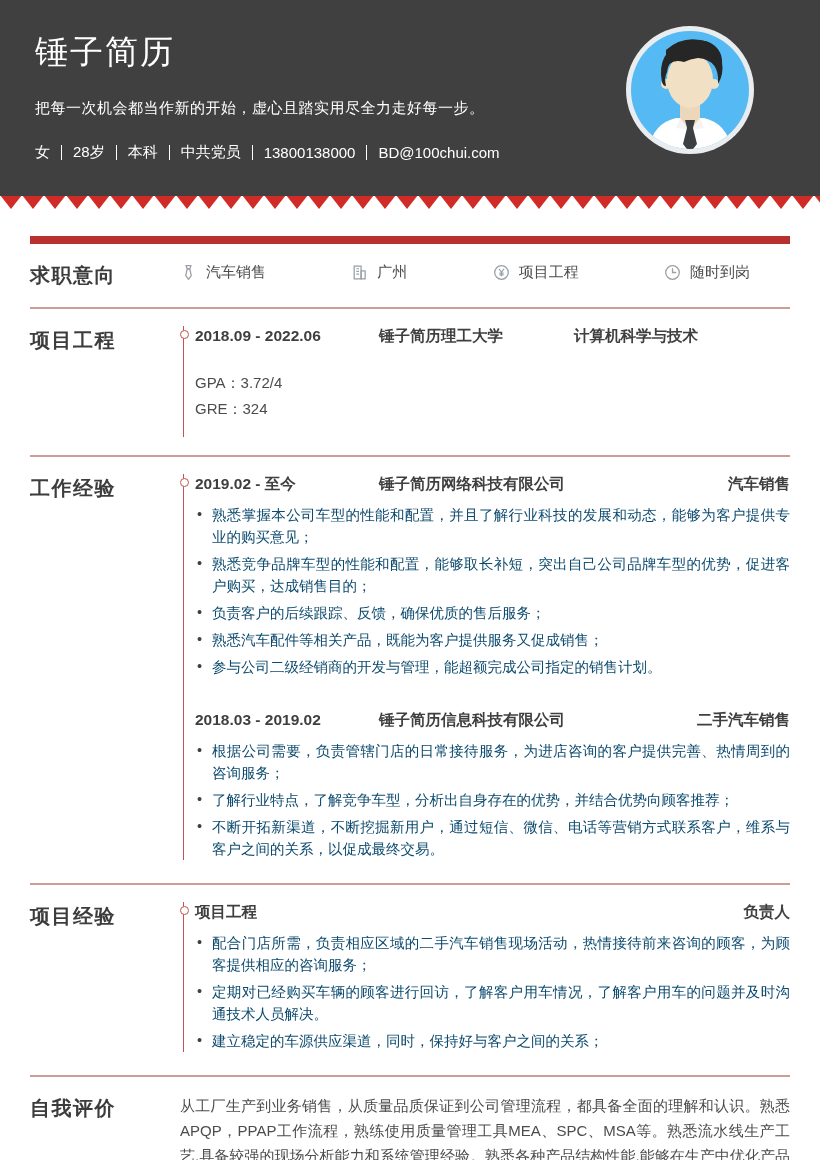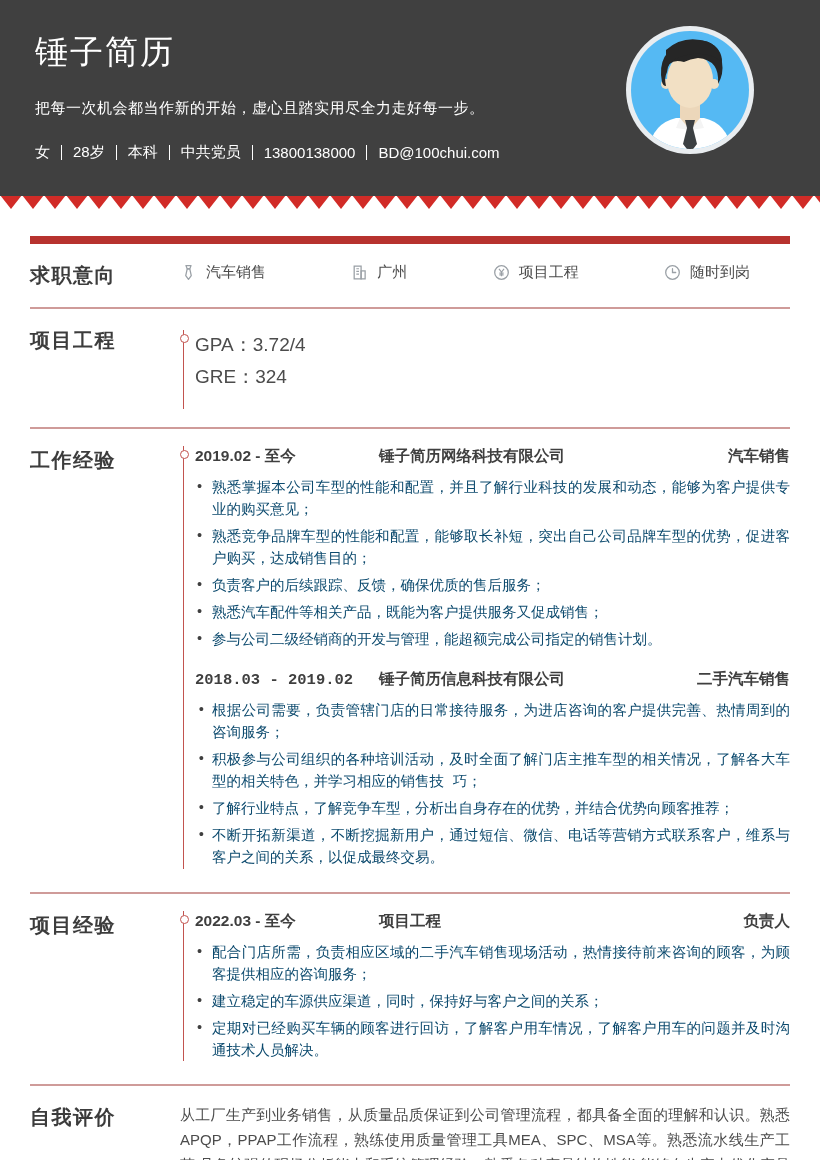--- a/index.html
+++ b/index.html
@@ -28,27 +28,27 @@
   .ji-item{display:flex;align-items:center;gap:9px;font-size:15px;color:#4c4c4c;}
   .ji-item svg{display:block;}
   
   .tl{border-left:1px solid #c2534f;padding-left:11px;margin-left:3px;position:relative;}
   .dot{position:absolute;left:-4.5px;width:7px;height:7px;border:1.5px solid #c2534f;
     border-radius:50%;background:#fff;}
   .erow{display:flex;font-weight:bold;color:#3f3f3f;font-size:15.5px;line-height:1.35;}
   .e-period{width:184px;flex:none;}
   .e-school{width:195px;flex:none;}
   .e-role{margin-left:auto;padding-left:10px;flex:none;}
-  .edetails{margin-top:4px;font-size:19px;color:#4c4c4c;line-height:1.6;}
+  .edetails{margin-top:24px;font-size:15px;color:#4c4c4c;line-height:1.6;}
   .edetails div{margin-bottom:2px;}
   .bullets{margin:9px 0 0;padding:0;list-style:none;}
   .bullets li{position:relative;padding-left:17px;margin-bottom:5px;
     font-size:14.5px;color:#0c4a6e;line-height:1.52;text-align:justify;}
   .bullets li::before{content:"\2022";position:absolute;left:2px;top:-1px;color:#3f3f3f;}
-  .entry2{margin-top:20px;font-family:Liberation Mono, monospace;}
+  .entry2{margin-top:32px;}
   .selftext{margin:0;font-size:15px;line-height:1.66;color:#4c4c4c;text-align:justify;}
 </style>
 </head>
 <body>
 
 <div class="header">
   <h1 class="name">锤子简历</h1>
   <p class="motto">把每一次机会都当作新的开始，虚心且踏实用尽全力走好每一步。</p>
   <div class="inforow">
     <span>女</span>
@@ -143,20 +143,25 @@
   </div>
 
   <div class="divider"></div>
 
   <div class="sec">
     <div class="sec-title">项目工程</div>
     <div class="sec-body">
       <div class="tl" style="padding-bottom:14px;">
         <span class="dot" style="top:4px;"></span>
         <div>
+          <div class="erow">
+            <span class="e-period">2018.09 - 2022.06</span>
+            <span class="e-school">锤子简历理工大学</span>
+            <span>计算机科学与技术</span>
+          </div>
           <div class="edetails">
             <div>GPA：3.72/4</div>
             <div>GRE：324</div>
           </div>
         </div>
       </div>
     </div>
   </div>
 
   <div class="divider"></div>
@@ -181,46 +186,44 @@
           </ul>
         </div>
         <div class="entry2">
           <div class="erow">
             <span class="e-period">2018.03 - 2019.02</span>
             <span>锤子简历信息科技有限公司</span>
             <span class="e-role">二手汽车销售</span>
           </div>
           <ul class="bullets">
             <li>根据公司需要，负责管辖门店的日常接待服务，为进店咨询的客户提供完善、热情周到的咨询服务；</li>
-            <li>积极参与公司组织的各种培训活动，及时全面了解门店主推车型的相关情况，了解各大车型的相关特色，并学习相应的销售技 巧；</li>
             <li>了解行业特点，了解竞争车型，分析出自身存在的优势，并结合优势向顾客推荐；</li>
             <li>不断开拓新渠道，不断挖掘新用户，通过短信、微信、电话等营销方式联系客户，维系与客户之间的关系，以促成最终交易。</li>
           </ul>
         </div>
       </div>
     </div>
   </div>
 
   <div class="divider"></div>
 
   <div class="sec">
     <div class="sec-title">项目经验</div>
     <div class="sec-body">
       <div class="tl">
         <span class="dot" style="top:4px;"></span>
         <div>
           <div class="erow">
-            <span class="e-period">2022.03 - 至今</span>
             <span>项目工程</span>
             <span class="e-role">负责人</span>
           </div>
           <ul class="bullets">
             <li>配合门店所需，负责相应区域的二手汽车销售现场活动，热情接待前来咨询的顾客，为顾客提供相应的咨询服务；</li>
+            <li>定期对已经购买车辆的顾客进行回访，了解客户用车情况，了解客户用车的问题并及时沟通技术人员解决。</li>
             <li>建立稳定的车源供应渠道，同时，保持好与客户之间的关系；</li>
-            <li>定期对已经购买车辆的顾客进行回访，了解客户用车情况，了解客户用车的问题并及时沟通技术人员解决。</li>
           </ul>
         </div>
       </div>
     </div>
   </div>
 
   <div class="divider"></div>
 
   <div class="sec">
     <div class="sec-title">自我评价</div>

